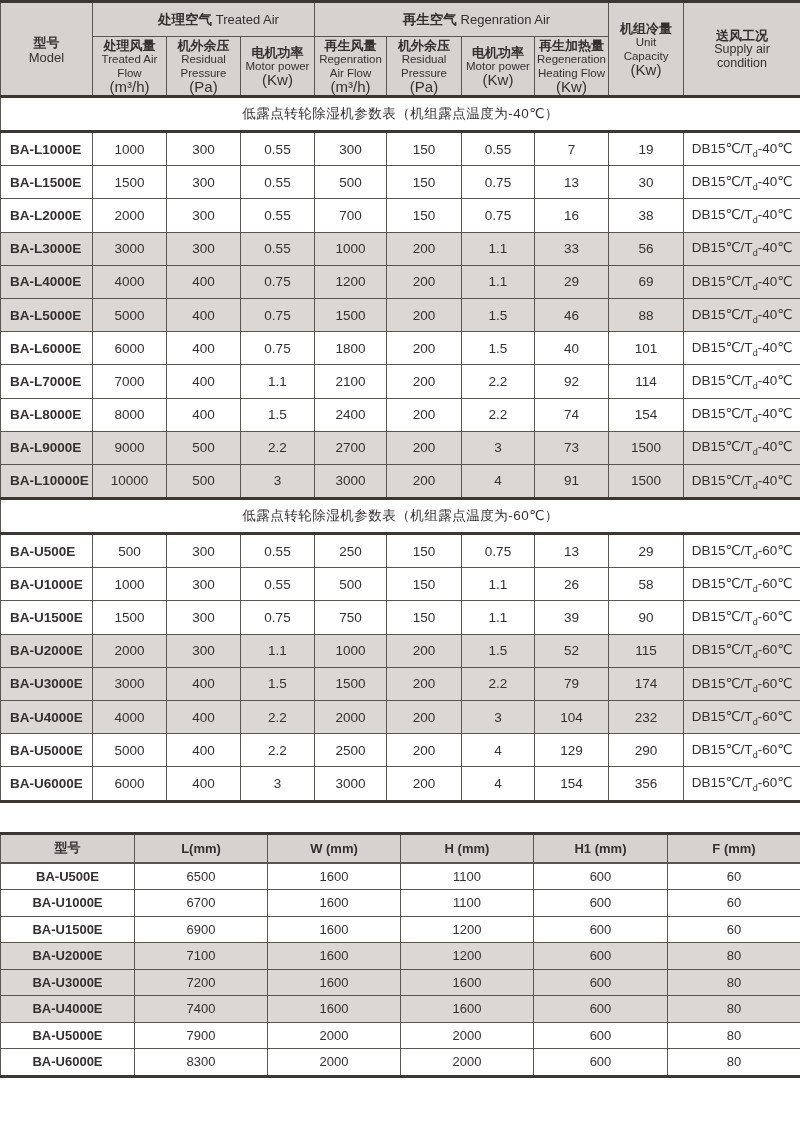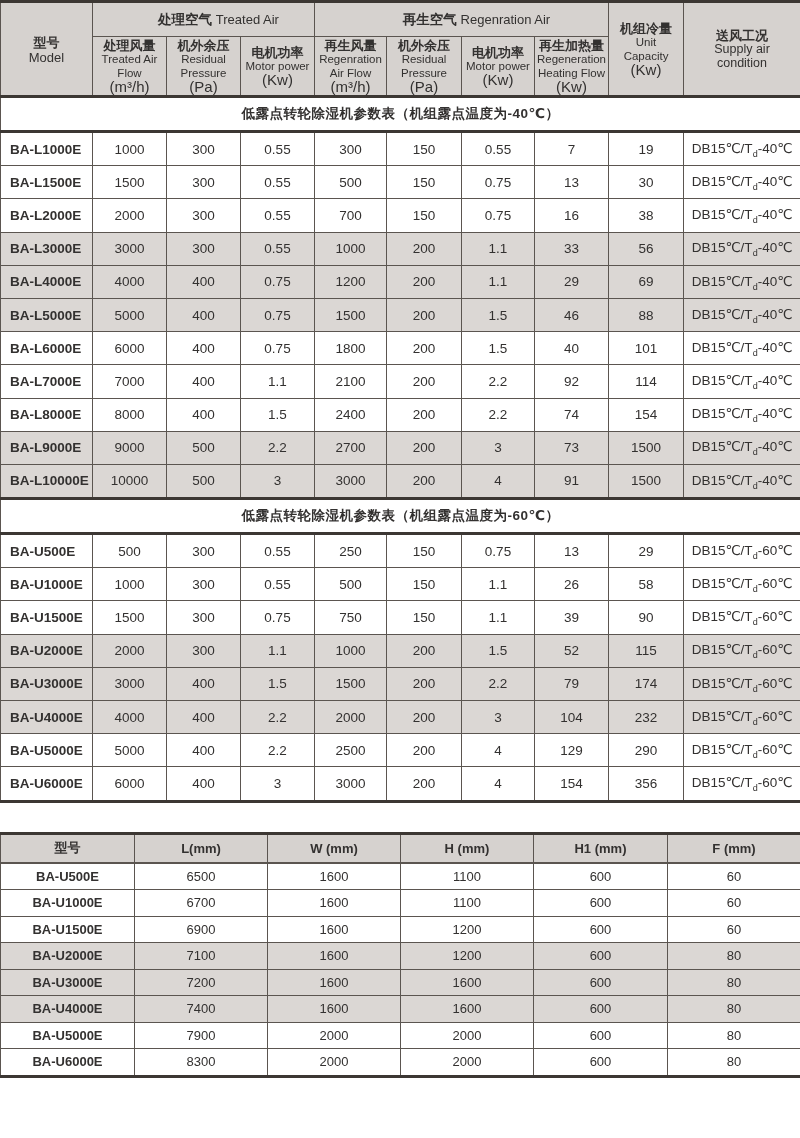--- a/index.html
+++ b/index.html
@@ -23,21 +23,21 @@
   .sub-row th{height:58px;margin-left:19px;}
   .zh{font-size:13px;font-weight:bold;display:block;line-height:15px;}
   .en{font-size:11.5px;display:block;line-height:13.5px;}
   .unit{font-size:15px;display:block;line-height:14px;}
   .grp-label{font-weight:bold;margin-left:30px;}
   .grp-en{font-weight:normal;font-size:13px;}
   .model-hd .zh{line-height:17px;}
   .section-title td{
     height:32px;background:#ffffff;
     border-top:3px solid #3c3733;border-bottom:3px solid #3c3733;
-    font-size:13.5px;font-weight:700;letter-spacing:.5px;border-radius:9px;
+    font-size:13.5px;font-weight:400;letter-spacing:.5px;border-radius:9px;
   }
   .data-row td{height:32.2px;font-size:13.5px;background:#ffffff;}
   .data-row td.model{
     text-align:left;padding-left:9px;font-weight:bold;font-size:13.5px;
   }
   .data-row.shaded td{background:#dbd7d4;}
   .supply-cell{font-size:12.5px;white-space:nowrap;}
   .supply-cell sub{font-size:9px;}
   
   .table-gap{height:29px;}

